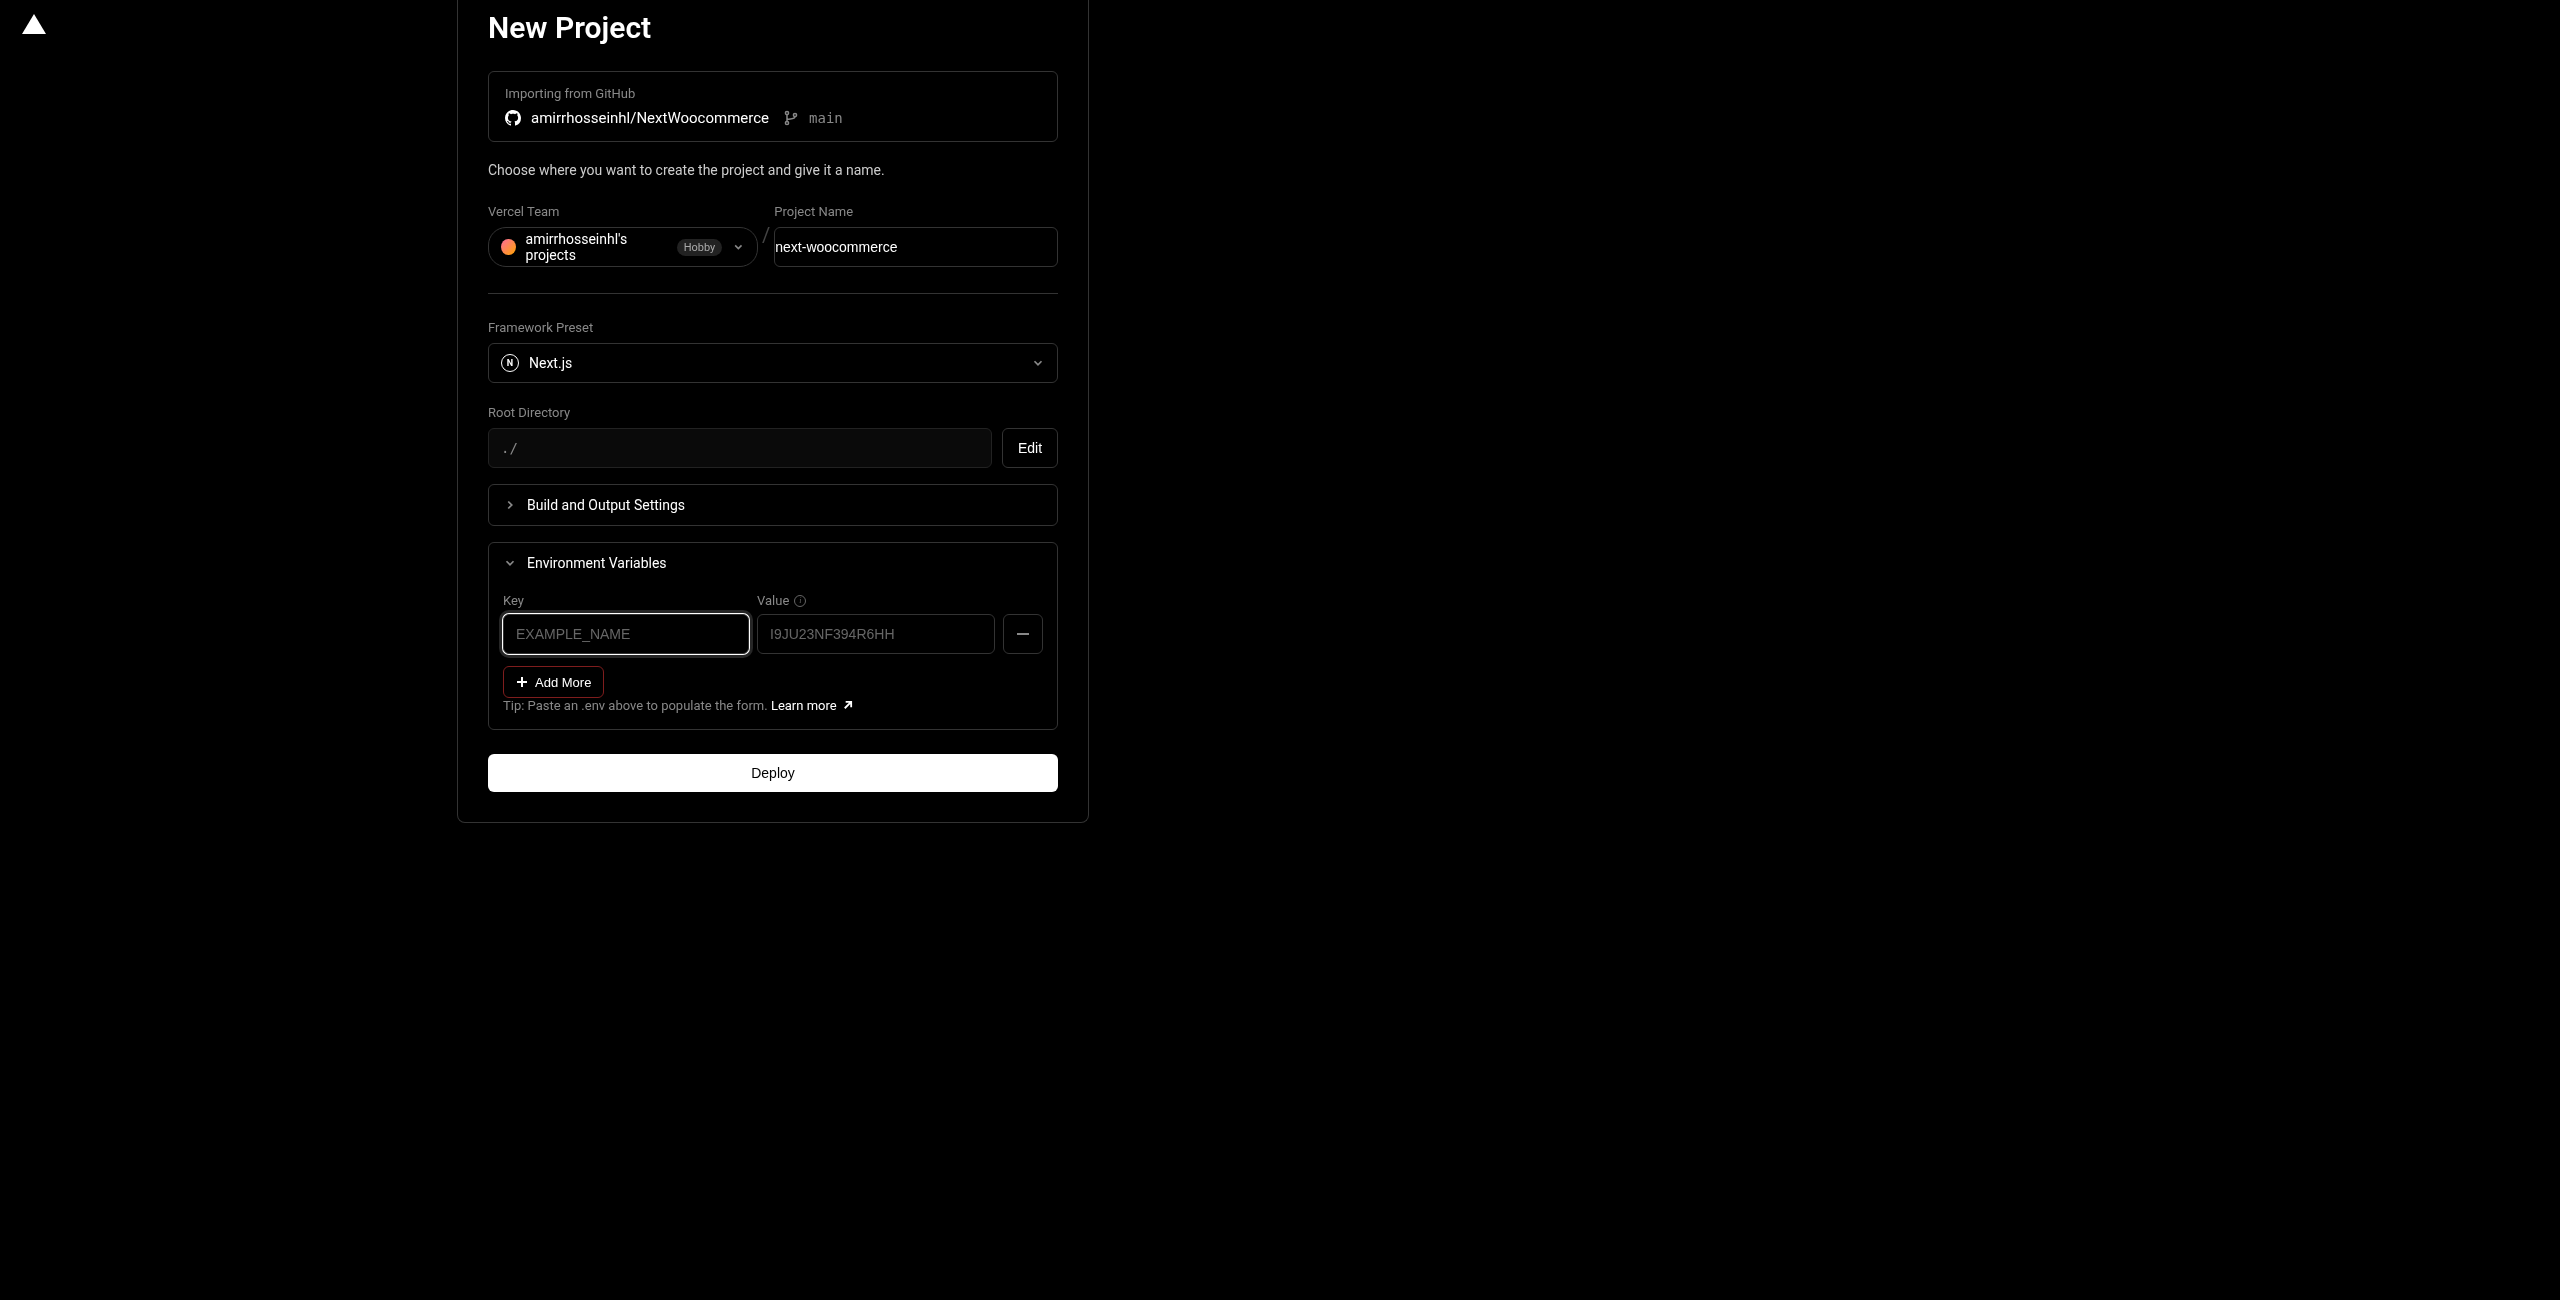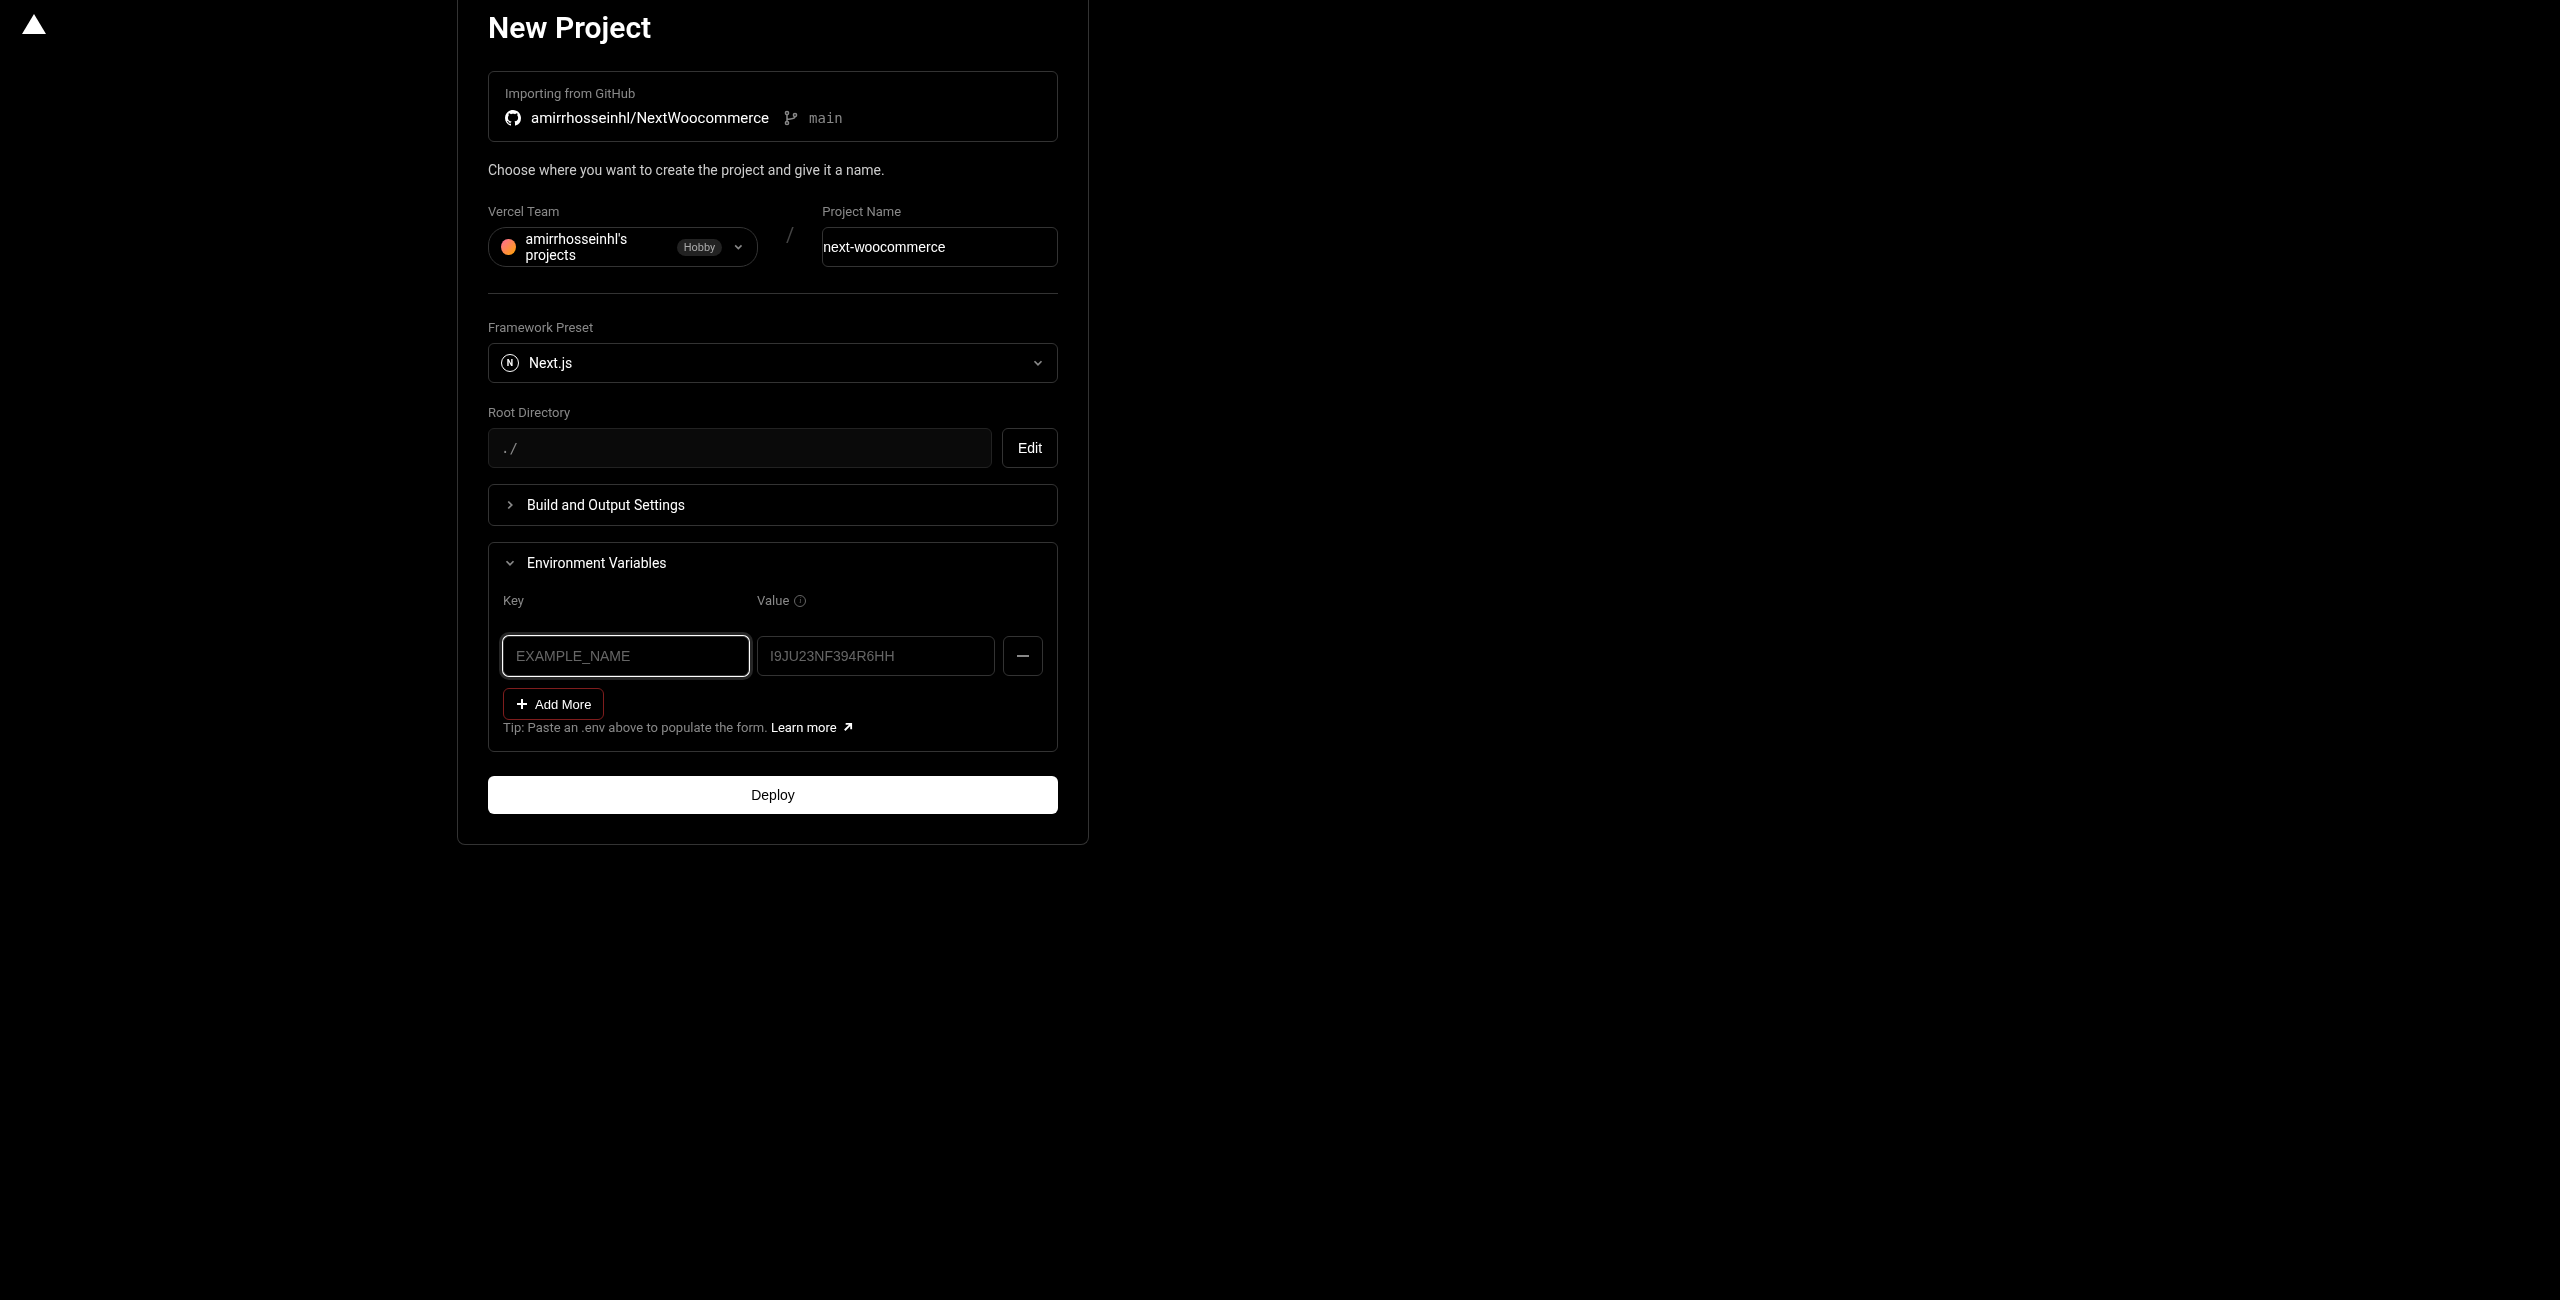--- a/index.html
+++ b/index.html
@@ -80,21 +80,21 @@
       color: #888;
       font-size: 14px;
     }
     .desc {
       font-size: 14px;
       color: #ccc;
       margin-bottom: 26px;
     }
     .two-col {
       display: flex;
-      gap: 32px;
+      gap: 8px;
       align-items: flex-end;
     }
     .col-left { width: 270px; }
     .col-right { flex: 1; }
     .field-label {
       font-size: 13px;
       color: #888;
       margin-bottom: 8px;
       display: flex;
       align-items: center;
@@ -233,21 +233,21 @@
       gap: 8px;
       margin-top: 6px;
     }
     .env-key { flex: 0 0 246px; }
     .env-value { flex: 1; }
     .env-head {
       display: flex;
       gap: 8px;
       margin-top: 10px;
     }
-    .env-head .field-label { margin-bottom: 22px; }
+    .env-head .field-label { margin-bottom: 0; }
     .env-head-key { flex: 0 0 246px; }
     .env-head-val { flex: 1; }
     .env-input {
       height: 40px;
       background: #000;
       border: 1px solid #333;
       border-radius: 6px;
       color: #fff;
       padding: 0 12px;
       font-size: 14px;

